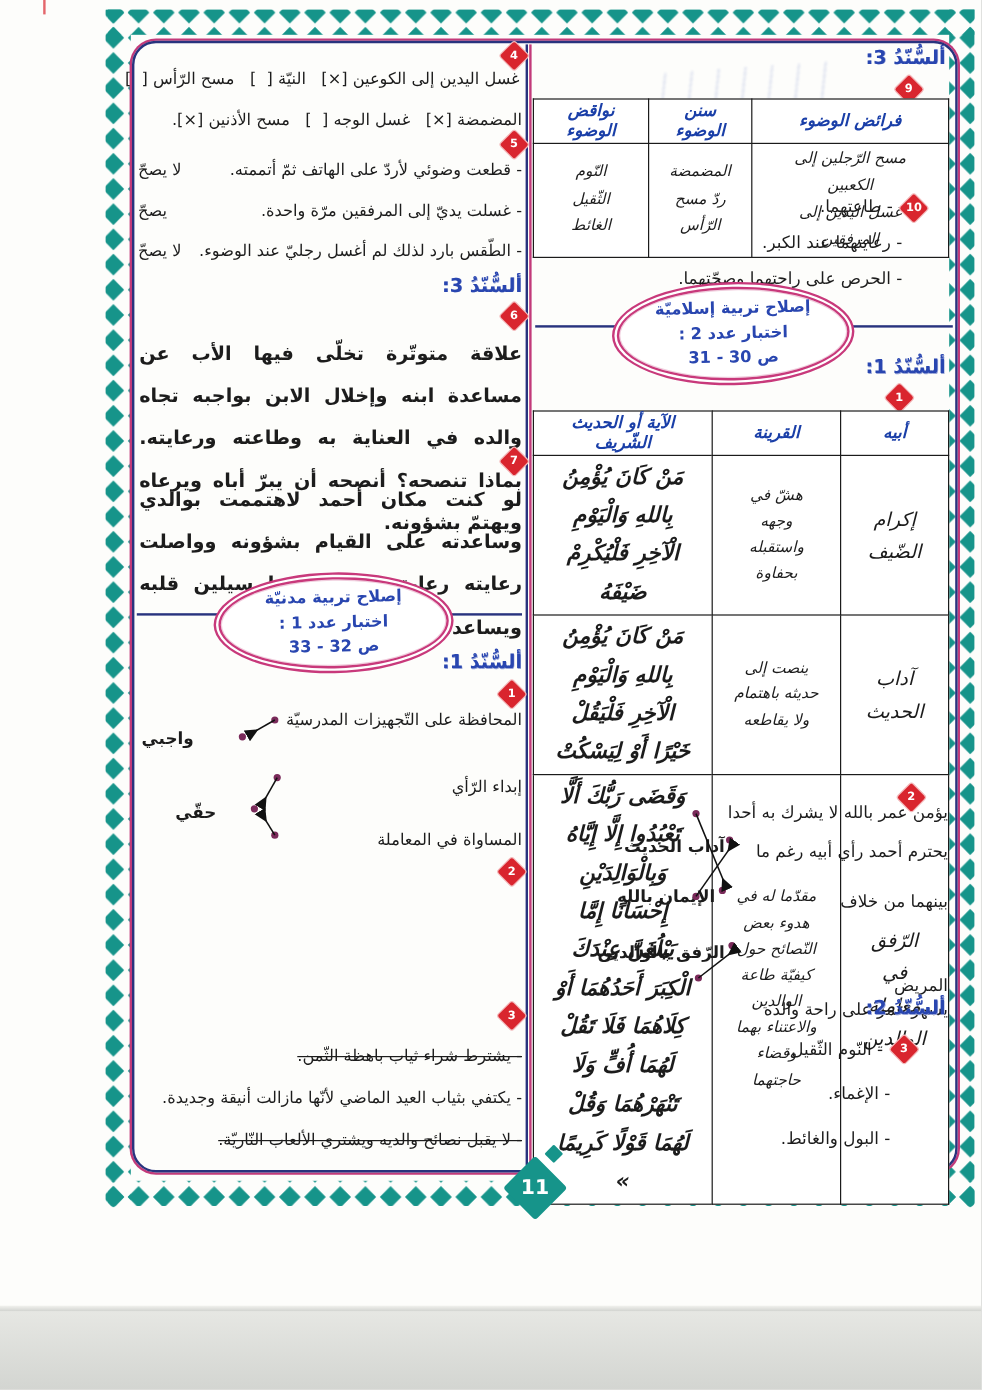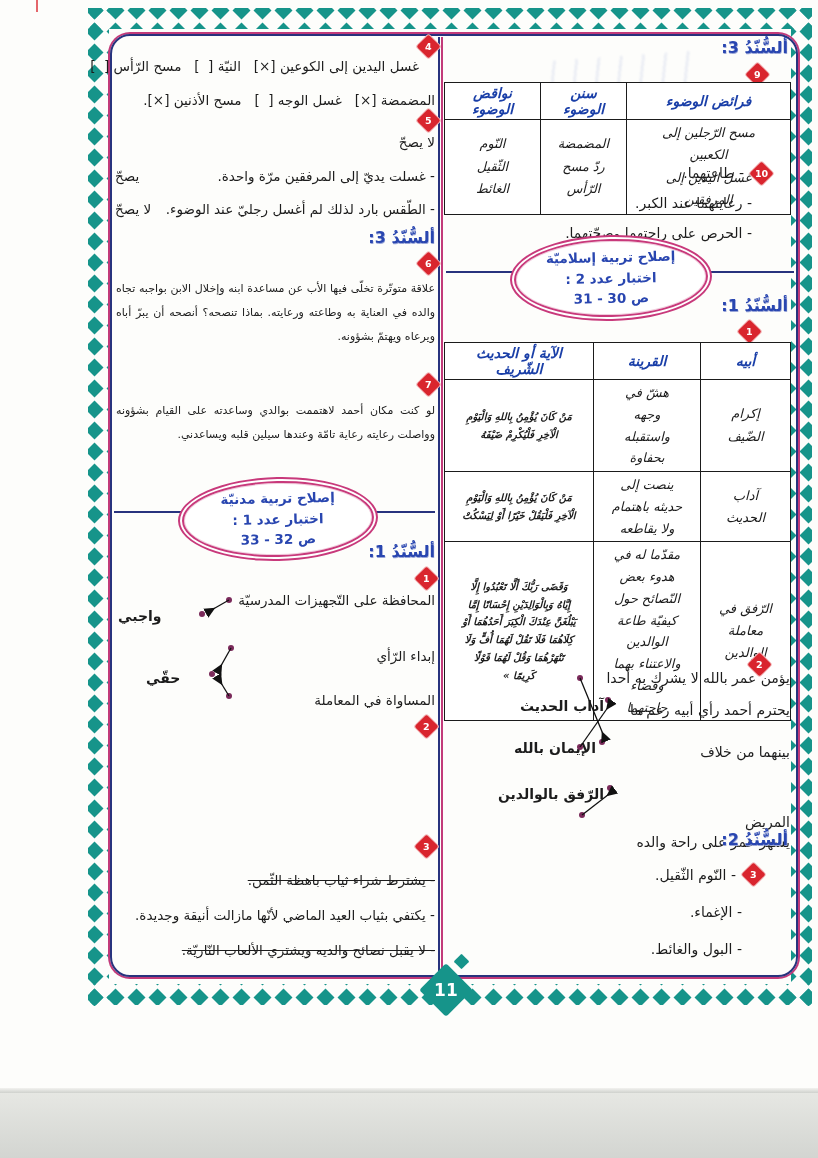--- a/index.html
+++ b/index.html
@@ -16,33 +16,33 @@
   .divider-n{position:absolute;left:438px;top:37px;width:2px;height:934px;background:#28337e;}
   .divider-m{position:absolute;left:441px;top:37px;width:2px;height:934px;background:#c23a7a;}
   .col{position:absolute;top:34px;direction:rtl;}
   .col-right{left:444px;width:352px;height:941px;}
   .col-left{left:112px;width:325px;height:941px;}
   .abs{position:absolute;}
   .t-title{color:#2946b0;font-weight:700;font-size:16px;text-shadow:0.5px 0.5px 0 #9aa6d8;}
   .dnum{width:17px;height:17px;background:#d9252e;transform:rotate(45deg);border-radius:2px;
         display:flex;align-items:center;justify-content:center;box-shadow:0 0 0 1px #f3b9bb;}
   .dnum i{transform:rotate(-45deg);font-style:normal;color:#fff;font-weight:700;font-size:9.5px;}
-  .par{font-size:11px;line-height:2.2;text-align:justify;}
+  .par{font-size:16px;line-height:2.2;text-align:justify;font-weight:bold;}
   .line14{font-size:14px;white-space:nowrap;}
   .line135{font-size:13.5px;white-space:nowrap;}
   .ansrow{display:flex;justify-content:space-between;font-size:13.5px;white-space:nowrap;}
   .tbl{border-collapse:collapse;table-layout:fixed;background:#fff;}
   .tbl th,.tbl td{border:1.6px solid #1b1b1b;padding:2px 17px;vertical-align:middle;font-style:italic;}
   .tbl th{color:#1a3fa8;font-size:14px;font-weight:700;}
   .tbl td{font-size:12.5px;text-align:center;}
   .wudu td div{line-height:1.75;font-size:12.8px;}
   .vtbl td{line-height:1.7;}
-  .vtbl .verse{font-weight:700;font-size:10px;line-height:1.78;}
+  .vtbl .verse{font-weight:700;font-size:18px;line-height:1.78;}
   .vtbl .ctx{font-size:12.8px;}
-  .vtbl .val{font-size:13px;}
+  .vtbl .val{font-size:16px;}
   .secline{height:2px;background:#28337e;}
   .oval{border:6px double #c8397b;border-radius:50%;background:#fff;display:flex;flex-direction:column;
         align-items:center;justify-content:center;text-align:center;transform:rotate(-1.2deg);
         box-shadow:0 0 0 1px #f0cddd inset;}
   .oval div{color:#2946b0;font-weight:700;font-size:13.5px;line-height:1.55;white-space:nowrap;}
   .mlabel{font-weight:700;font-size:14px;white-space:nowrap;}
   .struck{text-decoration:line-through;text-decoration-thickness:1.4px;}
   .ghost{width:150px;height:52px;opacity:0.13;transform:rotate(-4deg);filter:blur(1px);
          background:repeating-linear-gradient(100deg,transparent 0 9px,#3a55b0 9px 11px,transparent 11px 22px);}
   .page-diamond{width:38px;height:38px;background:#16948a;transform:rotate(45deg);border-radius:3px;
@@ -201,27 +201,28 @@
     <div class="abs line14" style="right:60px;top:833px;">- النّوم الثّقيل.</div>
     <div class="abs line14" style="right:54px;top:870px;">- الإغماء.</div>
     <div class="abs line14" style="right:54px;top:907px;">- البول والغائط.</div>
   </div>
 
   <div class="col col-left">
 
     <div class="abs dnum" style="right:0px;top:4px;">
       <i>4</i>
     </div>
-    <div class="abs line135" style="right:18px;top:24px;">غسل اليدين إلى الكوعين [×]&nbsp;&nbsp; النيّة [&nbsp;&nbsp;]&nbsp;&nbsp; مسح الرّأس [&nbsp;&nbsp;]</div>
+    <div class="abs line135" style="right:4px;top:24px;">غسل اليدين إلى الكوعين [×]&nbsp;&nbsp; النيّة [&nbsp;&nbsp;]&nbsp;&nbsp; مسح الرّأس [&nbsp;&nbsp;]</div>
     <div class="abs line135" style="right:2px;top:58px;">المضمضة [×]&nbsp;&nbsp; غسل الوجه [&nbsp;&nbsp;]&nbsp;&nbsp; مسح الأذنين [×].</div>
 
     <div class="abs dnum" style="right:0px;top:78px;">
       <i>5</i>
     </div>
     <div class="abs ansrow" style="right:2px;top:100px;width:320px;">
+      <span>- قطعت وضوئي لأردّ على الهاتف ثمّ أتممته.</span>
       <span>لا يصحّ</span>
     </div>
     <div class="abs ansrow" style="right:2px;top:134px;width:320px;">
       <span>- غسلت يديّ إلى المرفقين مرّة واحدة.</span>
       <span>يصحّ</span>
     </div>
     <div class="abs ansrow" style="right:2px;top:167px;width:320px;">
       <span>- الطّقس بارد لذلك لم أغسل رجليّ عند الوضوء.</span>
       <span>لا يصحّ</span>
     </div>

